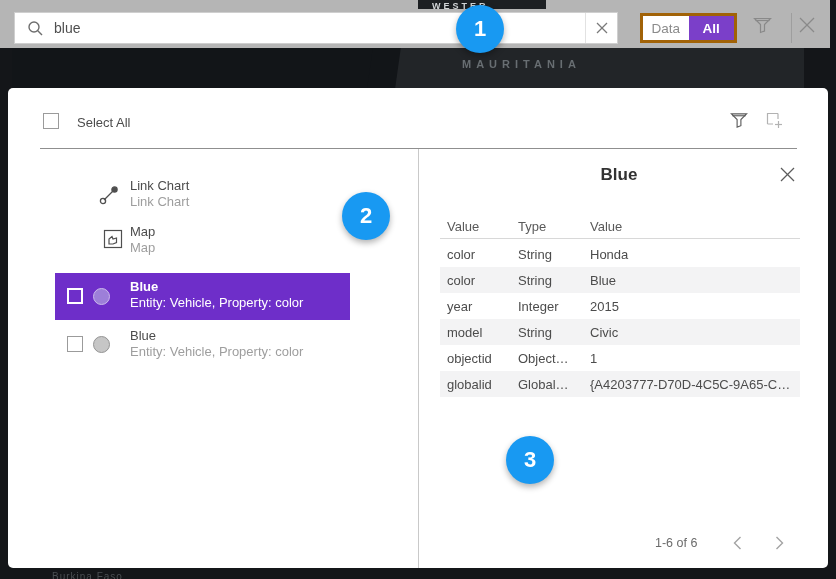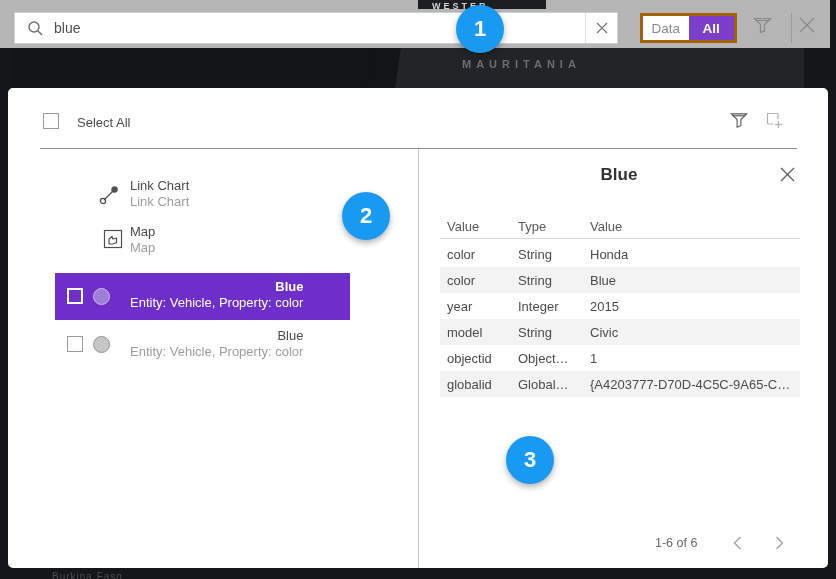--- a/index.html
+++ b/index.html
@@ -70,21 +70,21 @@
   }
   .checkbox { width:16px; height:16px; border:1px solid #9b9b9b; background:#fff; }
   .select-all-box { position:absolute; left:35px; top:25px; cursor:pointer; }
   .select-all-label { position:absolute; left:69px; top:27px; font-size:13px; color:#4c4c4c; }
   .panel-funnel { position:absolute; left:722px; top:24px; color:#5c5c5c; cursor:pointer; }
   .panel-add { position:absolute; left:758px; top:24px; color:#b2b2b2; cursor:pointer; }
   .panel-hdivider { position:absolute; left:32px; top:60px; width:757px; height:1px; background:#8f8f8f; }
   .panel-vdivider { position:absolute; left:410px; top:61px; width:1px; bottom:0; background:#c9c9c9; }
 
   
-  .list-item { position:absolute; left:0; width:410px; cursor:pointer;text-align:right; }
+  .list-item { position:absolute; left:0; width:410px; cursor:pointer; }
   .li-icon { position:absolute; color:#4f4f4f; }
   .li-title { font-size:13px; color:#4c4c4c; line-height:16px; }
   .li-sub   { font-size:13px; color:#9e9e9e; line-height:16px; }
   .item-linkchart { top:90px;  height:36px; }
   .item-map       { top:136px; height:36px; }
   .item-linkchart .li-text, .item-map .li-text { position:absolute; left:122px; top:0; }
   .item-linkchart .li-icon { left:91px; top:6px; }
   .item-map       .li-icon { left:95px; top:5px; }
 
   .item-blue-sel {

